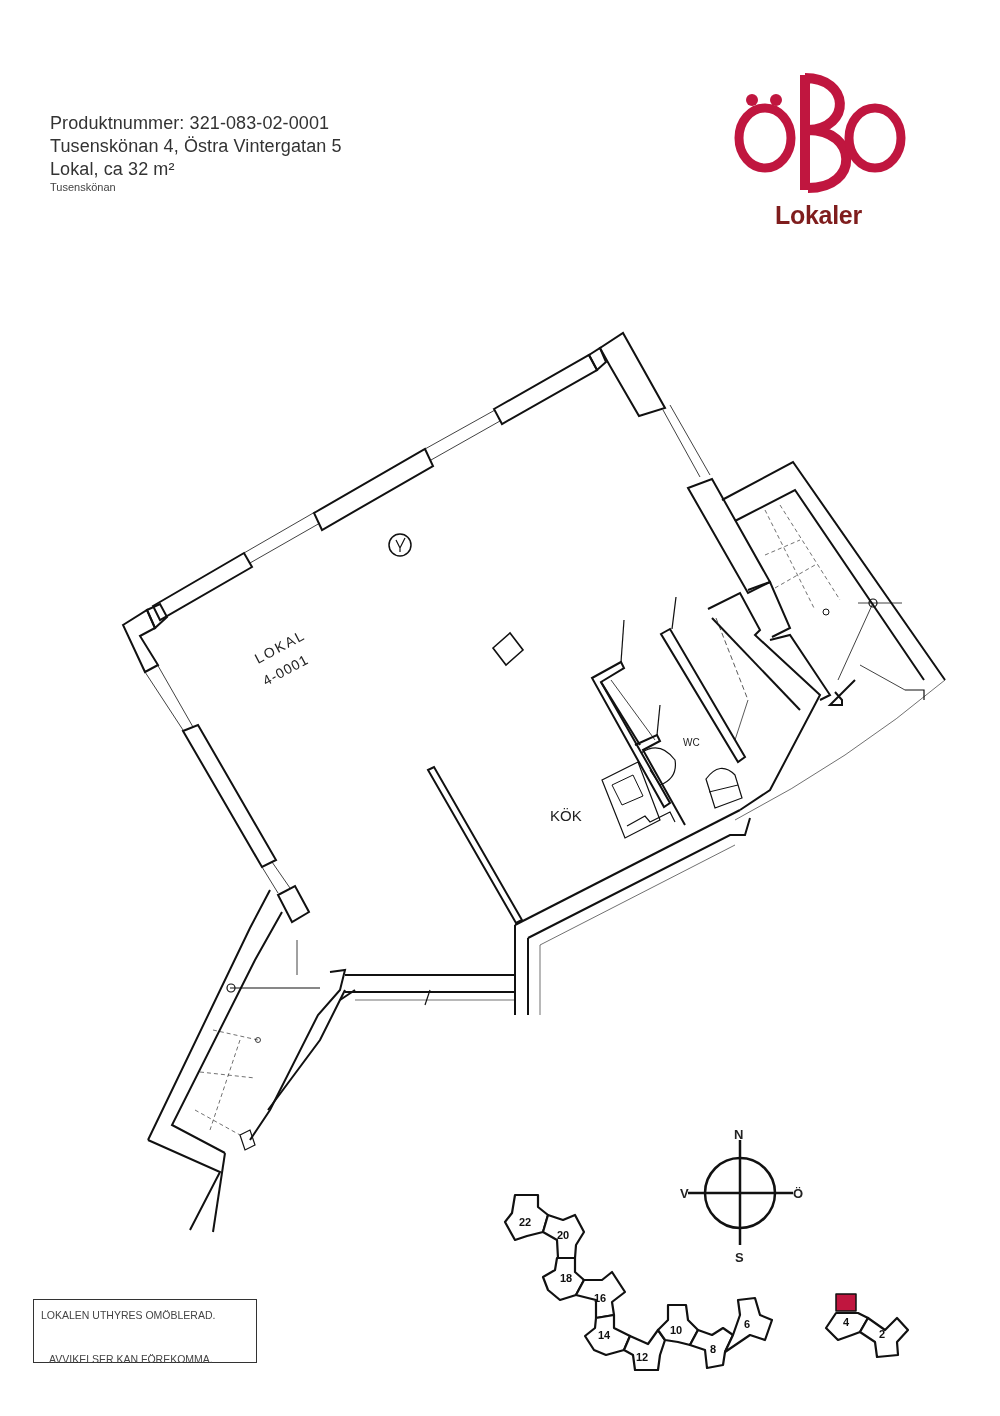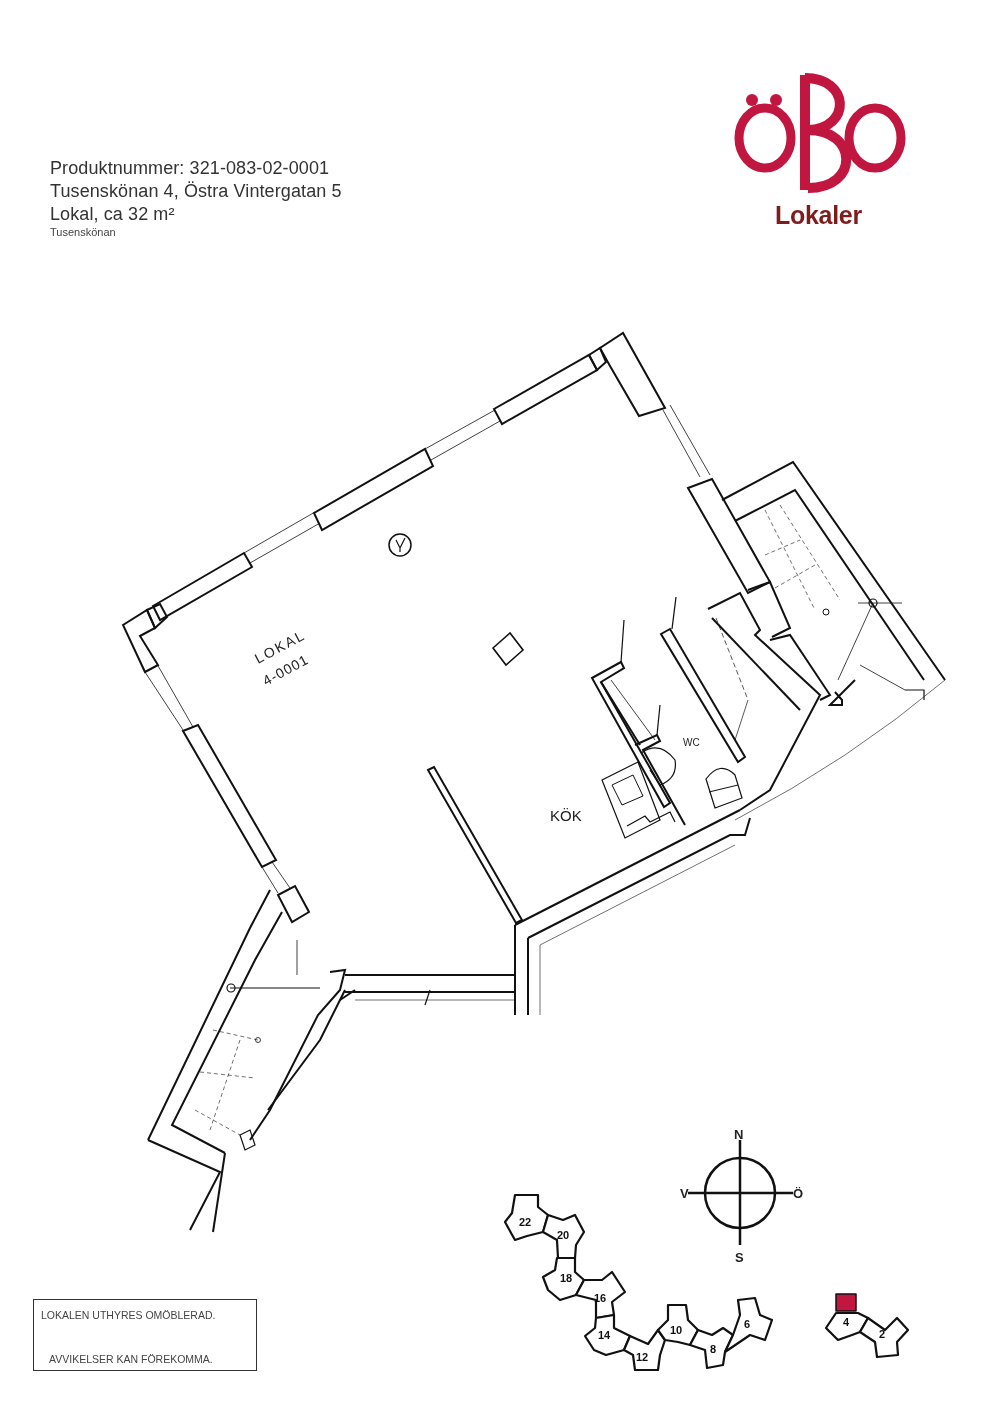--- a/index.html
+++ b/index.html
@@ -1,24 +1,24 @@
 <!DOCTYPE html>
 <html><head>
   <meta charset="utf-8">
   <style>
     html, body { margin: 0; padding: 0; background: #ffffff; }
     body { width: 1000px; height: 1416px; position: relative; overflow: hidden; font-family: "DejaVu Sans", sans-serif; color: #222; }
-    .header-info { position: absolute; left: 50px; top: 112px; font-family: "Liberation Sans", sans-serif; color: #333; margin-top: 45px; }
+    .header-info { position: absolute; left: 50px; top: 112px; font-family: "Liberation Sans", sans-serif; color: #333; }
     .header-info .line { font-size: 18px; line-height: 23px; letter-spacing: 0.1px; }
     .header-info .small { font-size: 11px; line-height: 13px; color: #444; }
     .logo { position: absolute; left: 730px; top: 70px; width: 180px; height: 165px; }
     .logo-mark { position: absolute; left: 0; top: 0; width: 180px; height: 130px; }
     .logo-caption { position: absolute; left: 45px; top: 131px; font-family: "Liberation Sans", sans-serif; font-weight: bold; font-size: 25px; color: #7f1d1d; letter-spacing: -0.3px; }
     .plan { position: absolute; left: 0; top: 0; width: 1000px; height: 1416px; }
-    .notice { position: absolute; left: 33px; top: 1299px; width: 224px; height: 72px; border: 1.5px solid #333; box-sizing: border-box; font-family: "Liberation Sans", sans-serif; font-size: 10.5px; color: #444; }
+    .notice { position: absolute; left: 33px; top: 1299px; width: 224px; height: 64px; border: 1.5px solid #333; box-sizing: border-box; font-family: "Liberation Sans", sans-serif; font-size: 10.5px; color: #444; }
     .notice .l1 { position: absolute; left: 7px; top: 9px; }
     .notice .l2 { position: absolute; left: 15px; top: 53px; }
     .room-label { font-family: "Liberation Sans", sans-serif; fill: #222; }
   </style>
 </head>
 <body>
 
 <div class="header-info">
   <div class="line">Produktnummer: 321-083-02-0001</div>
   <div class="line">Tusenskönan 4, Östra Vintergatan 5</div>

